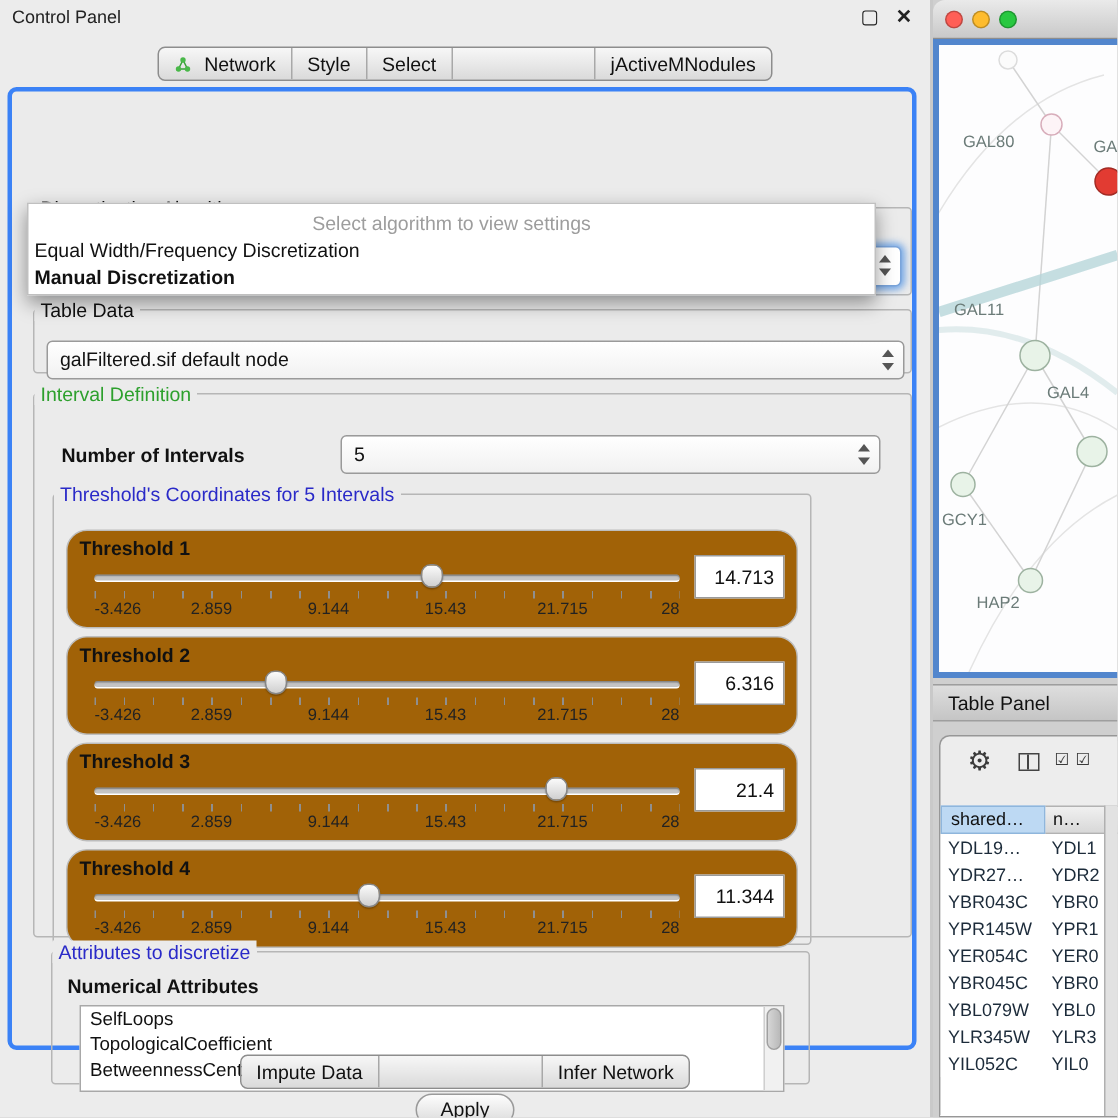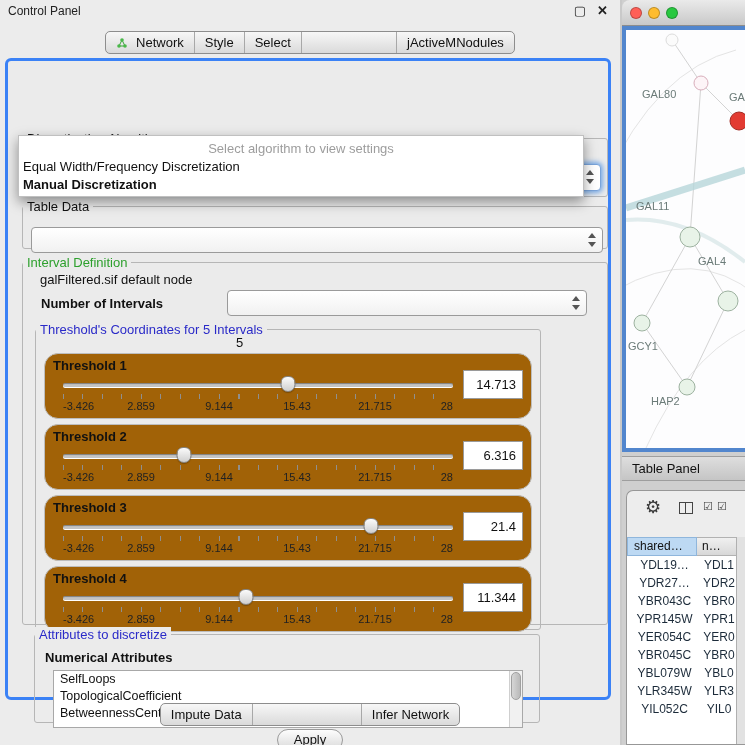--- a/index.html
+++ b/index.html
@@ -37,21 +37,21 @@
                border:1px solid #7aa4da; border-radius:4px; box-shadow:0 0 5px 2px rgba(96,156,229,.85); }
 
   .popup { position:absolute; left:10px; top:74px; width:566px; height:62px; background:#fff;
            border:1px solid #c0c0c0; box-shadow:0 5px 12px rgba(0,0,0,.4); z-index:5; padding-top:5px; }
   .popup .ph { height:17px; text-align:center; color:#9d9d9d; font-size:13px; }
   .popup .opt { height:18px; padding-left:4px; font-size:13px; line-height:18px; }
 
   .fs-tdata { left:14px; top:138px; width:586px; height:50px; }
   .combo { position:absolute; background:linear-gradient(#ffffff,#f1f1f1); border:1px solid #9a9a9a;
            border-radius:4px; font-size:13px; }
-  .combo .ctext { position:absolute; left:8px; top:4px; white-space:nowrap;margin-top:40px; }
+  .combo .ctext { position:absolute; left:8px; top:4px; white-space:nowrap; }
   .stepper { position:absolute; right:5px; top:4px; width:11px; height:16px; }
   .stepper .up, .stepper .dn { position:absolute; left:2px; width:0; height:0; border-left:4px solid transparent; border-right:4px solid transparent; }
   .stepper .up { top:1px; border-bottom:5px solid #555; }
   .stepper .dn { bottom:1px; border-top:5px solid #555; }
   .tdata-combo { left:8px; top:13px; width:572px; height:26px; }
 
   .fs-interval { left:14px; top:194px; width:586px; height:370px; }
   .ni-label { position:absolute; left:18px; top:26px; font-weight:bold; }
   .ni-combo { left:204px; top:20px; width:360px; height:26px; }
 
@@ -106,21 +106,21 @@
   .twtool { position:relative; height:46px; }
   .gear { position:absolute; left:18px; top:5px; font-size:18px; color:#3b3b3b; }
   .colicon { position:absolute; left:52px; top:11px; width:14px; height:12px; border:1px solid #444;
              background:linear-gradient(90deg, transparent 5px, #444 5px, #444 6px, transparent 6px); }
   .chk { position:absolute; top:9px; font-size:11px; color:#3b3b3b; }
   .chk.a { left:76px; } .chk.b { left:90px; }
   .twheader { display:flex; height:19px; width:120px; }
   .hc1 { width:70px; background:#bdd9f3; border:1px solid #8fb6dc; font-size:12px; padding:1px 0 0 6px; overflow:hidden; white-space:nowrap; }
   .hc2 { flex:1; background:linear-gradient(#f0f0f0,#d8d8d8); border-top:1px solid #b2b2b2; border-bottom:1px solid #b2b2b2; font-size:12px; padding:1px 0 0 5px; overflow:hidden; white-space:nowrap; }
   .twrows { position:absolute; left:0; top:65px; width:110px; bottom:0; background:#fff; }
-  .trow { display:flex; height:18px; background:#fff;text-align:center; }
+  .trow { display:flex; height:18px; background:#fff; }
   .tc1 { width:70px; font-size:12px; line-height:18px; padding-left:5px; color:#1c2b3a; white-space:nowrap; overflow:hidden; }
   .tc2 { flex:1; font-size:12px; line-height:18px; padding-left:4px; color:#1c2b3a; white-space:nowrap; overflow:hidden; }
   .twscroll { position:absolute; right:0; top:46px; bottom:0; width:9px; background:#e2e2e2; border-left:1px solid #b0b0b0; }
 </style>
 </head>
 <body>
 
 <div class="cp">
 
   <div class="titlebar">

